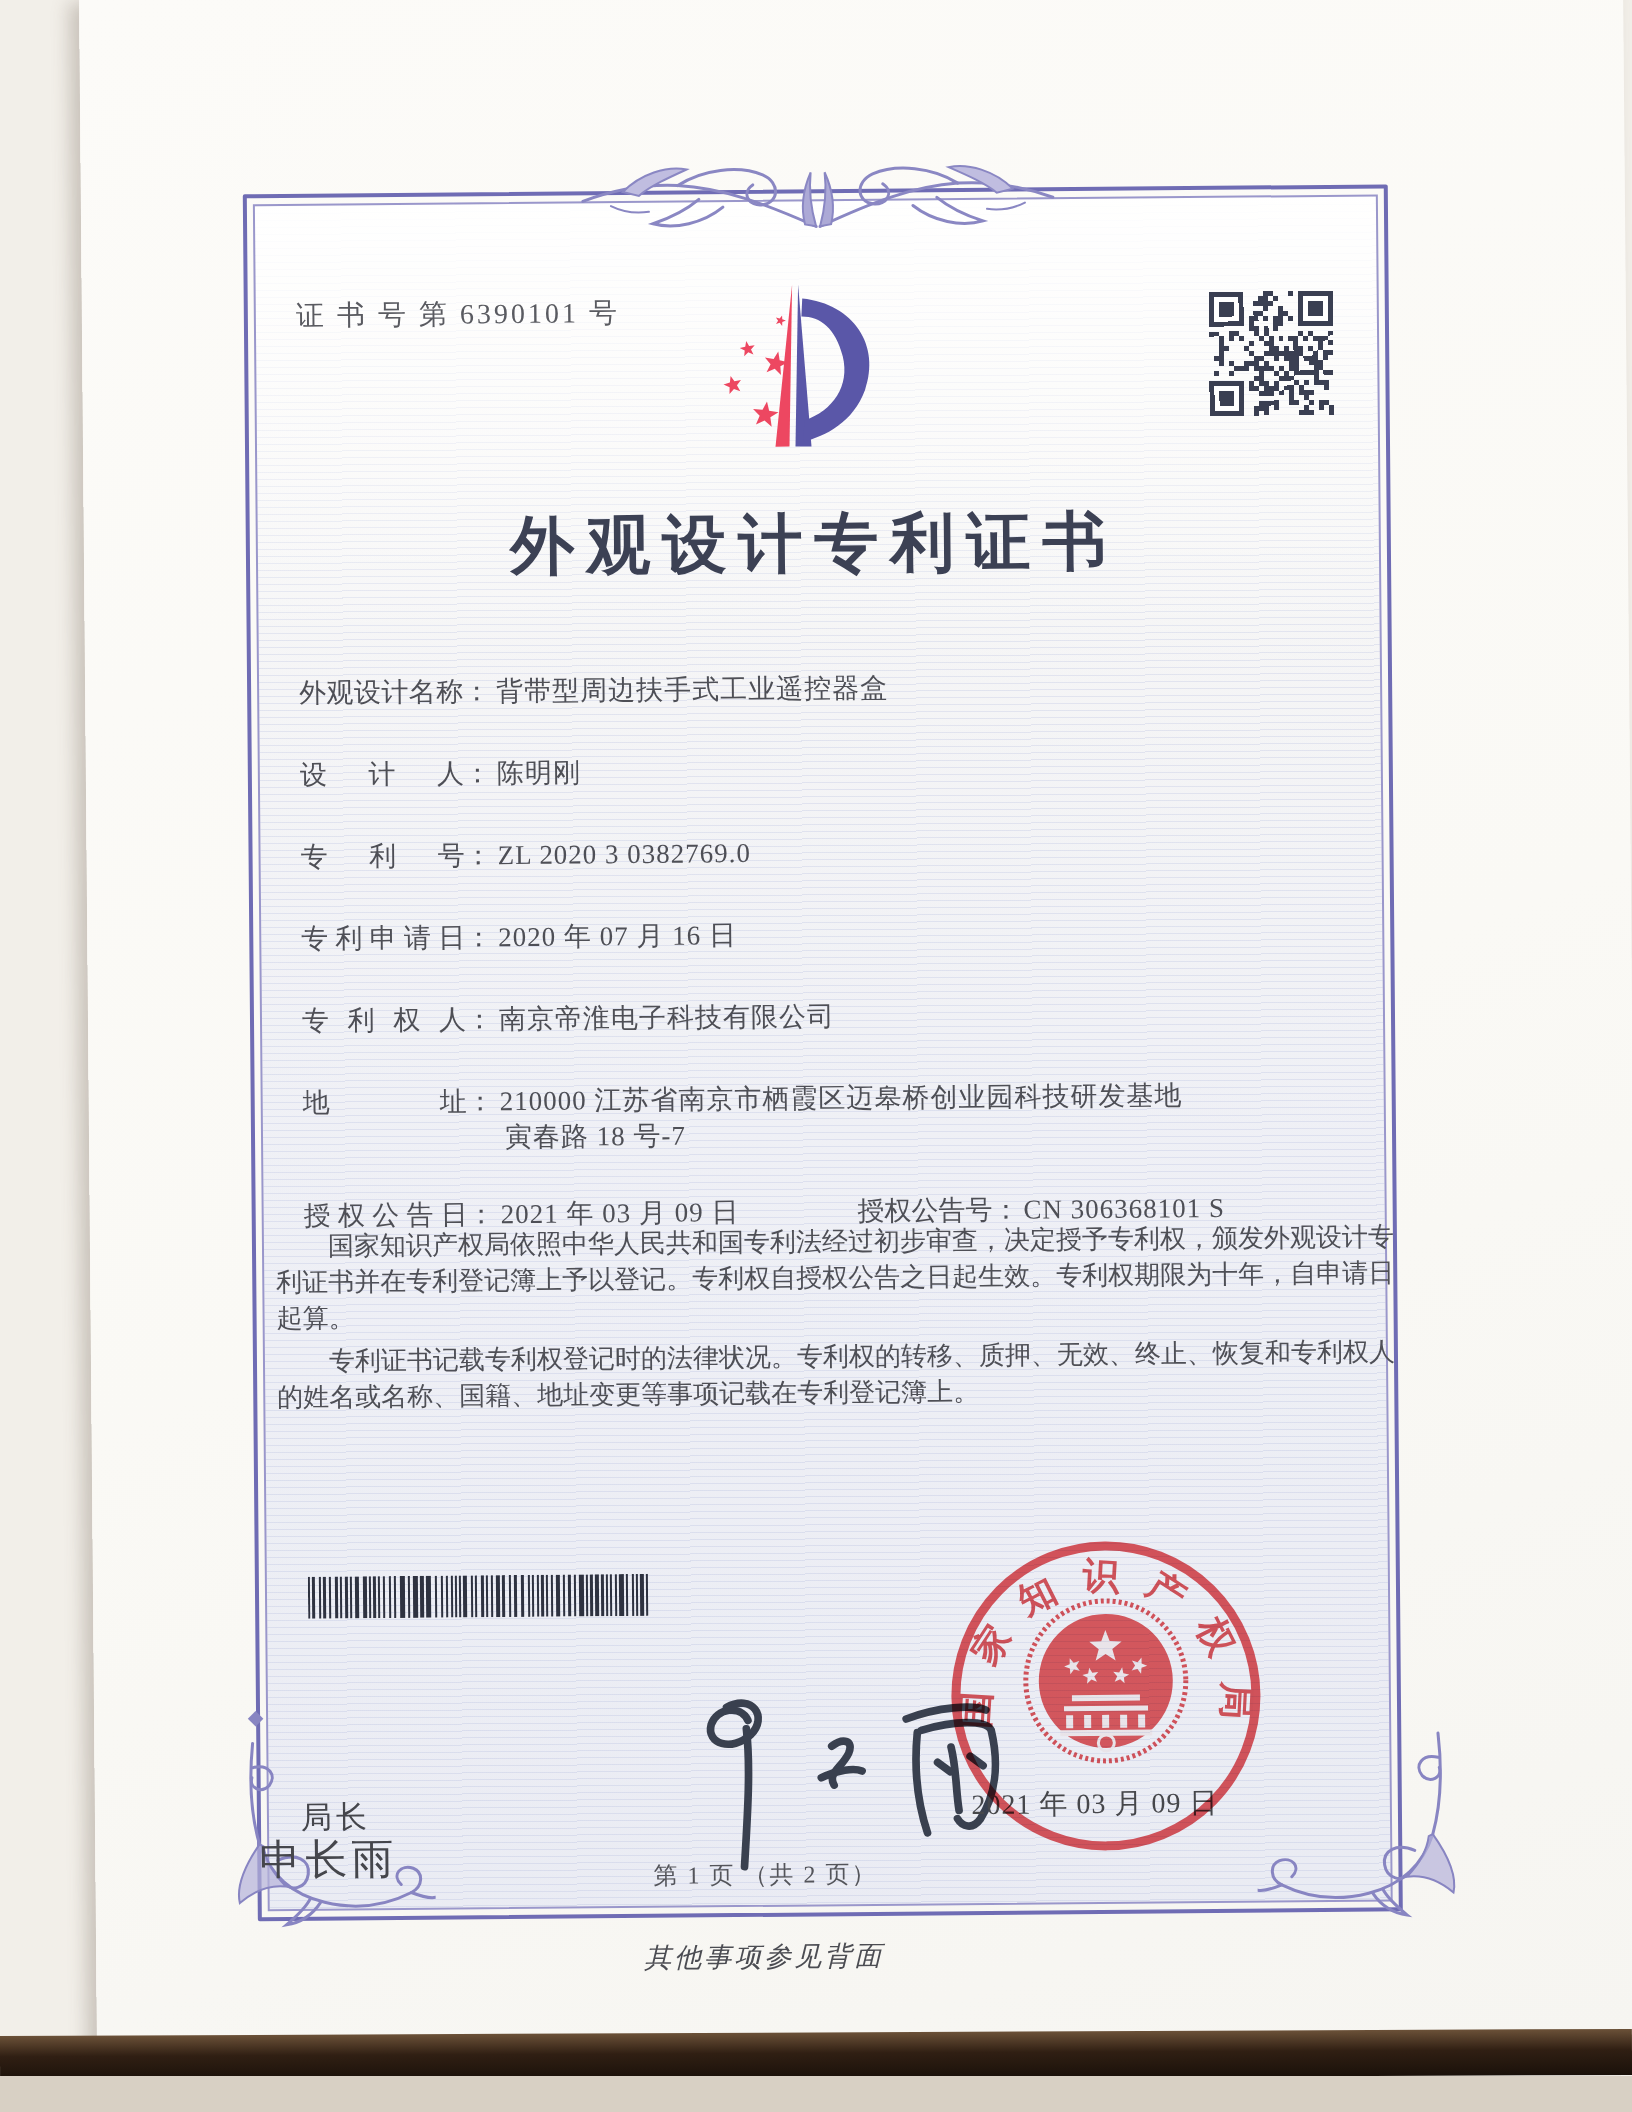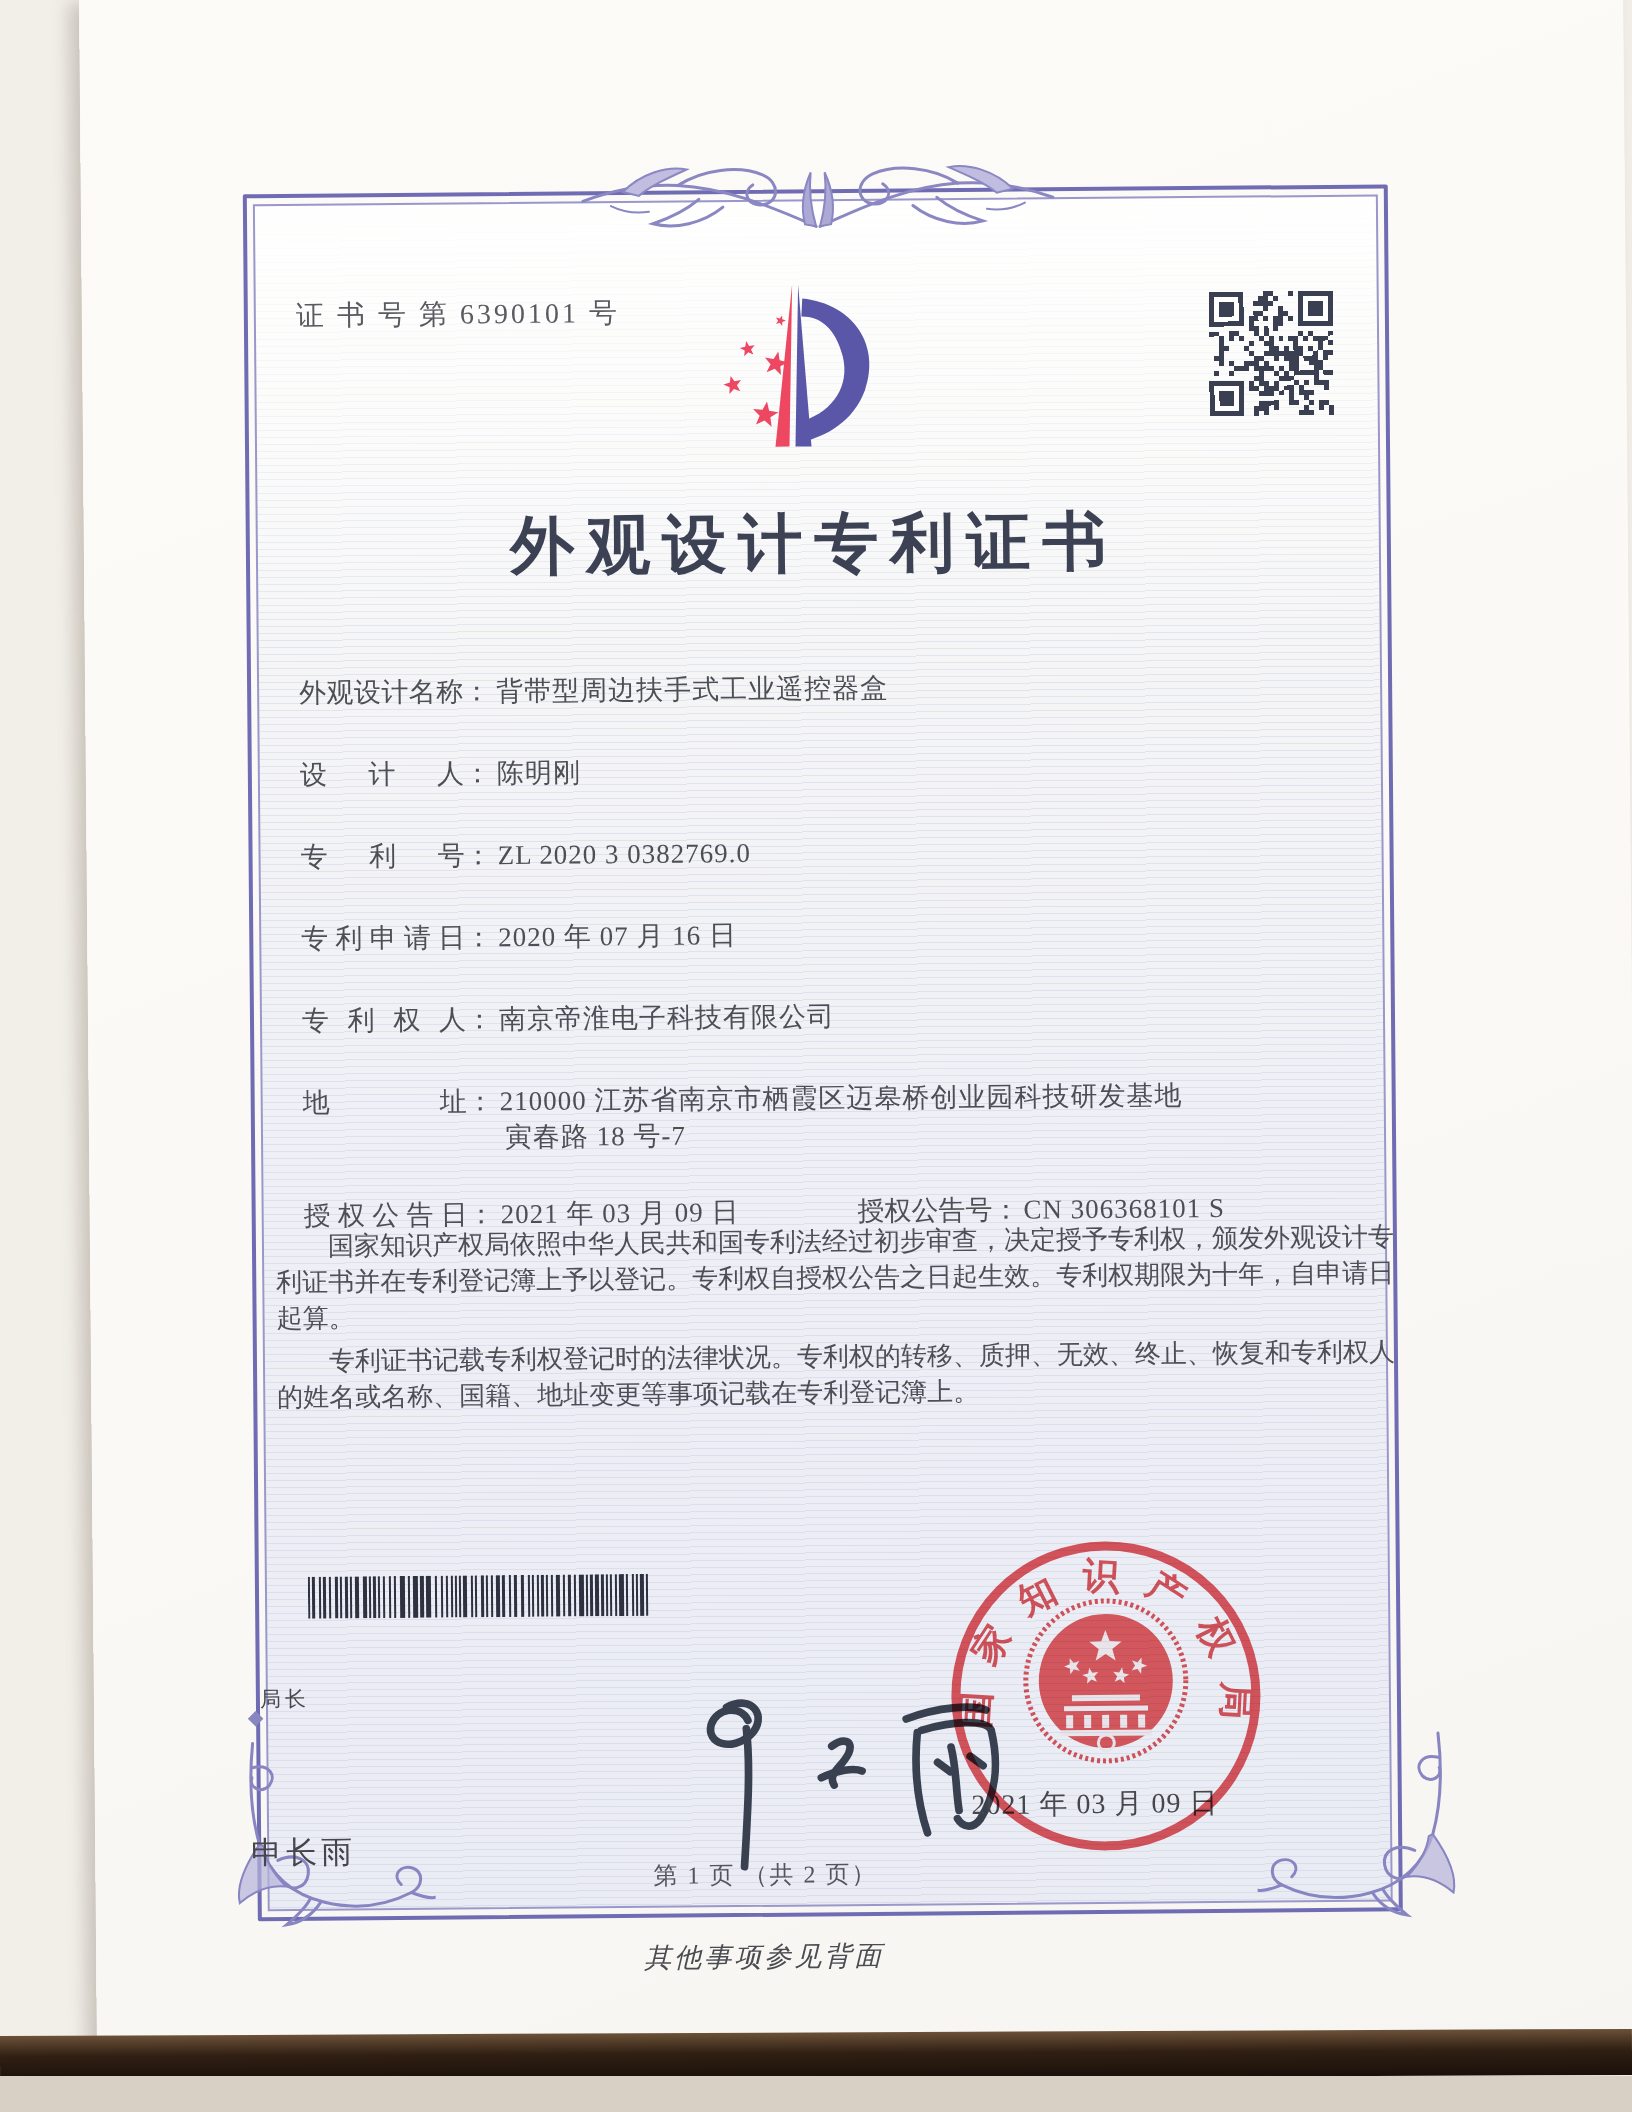--- a/index.html
+++ b/index.html
@@ -55,22 +55,22 @@
   .f-value{letter-spacing:1px;}
   .f-value2{margin-left:202px;margin-top:3px;font-size:27px;line-height:33px;letter-spacing:1px;}
   .f-extra{margin-left:118px;}
   .f-extra .f-colon{margin-right:4px;}
   
   .body-text{position:absolute;left:186px;top:1232px;width:1118px;color:#4e4f56;
     font-size:26px;line-height:36px;text-align:justify;}
   .body-text p{margin:0 0 7px 0;text-indent:2em;}
   
   .barcode{position:absolute;left:215px;top:1580px;}
-  .director-label{position:absolute;left:166px;top:1688px;font-size:21px;color:#45464c;letter-spacing:4px;}
-  .director-name{position:absolute;left:156px;top:1835px;font-size:31px;color:#45464c;letter-spacing:4px;}
+  .director-label{position:absolute;left:166px;top:1800px;font-size:31px;color:#45464c;letter-spacing:4px;padding-left:40px;}
+  .director-name{position:absolute;left:164px;top:1835px;font-size:42px;color:#45464c;letter-spacing:4px;}
   .signature{position:absolute;left:556px;top:1686px;}
   .seal-date{position:absolute;left:860px;top:1795px;width:280px;text-align:center;
     font-size:28px;color:#46474b;letter-spacing:1px;z-index:1;}
   .seal{position:absolute;left:847px;top:1541px;mix-blend-mode:multiply;opacity:.93;z-index:2;}
   .page-indicator{position:absolute;left:470px;top:1866px;width:400px;text-align:center;
     font-size:24px;color:#54555b;letter-spacing:2px;}
   .back-note{position:absolute;left:468px;top:1946px;width:400px;text-align:center;
     font-size:27px;color:#4b4c52;letter-spacing:3px;font-style:italic;}
 </style>
 </head>

